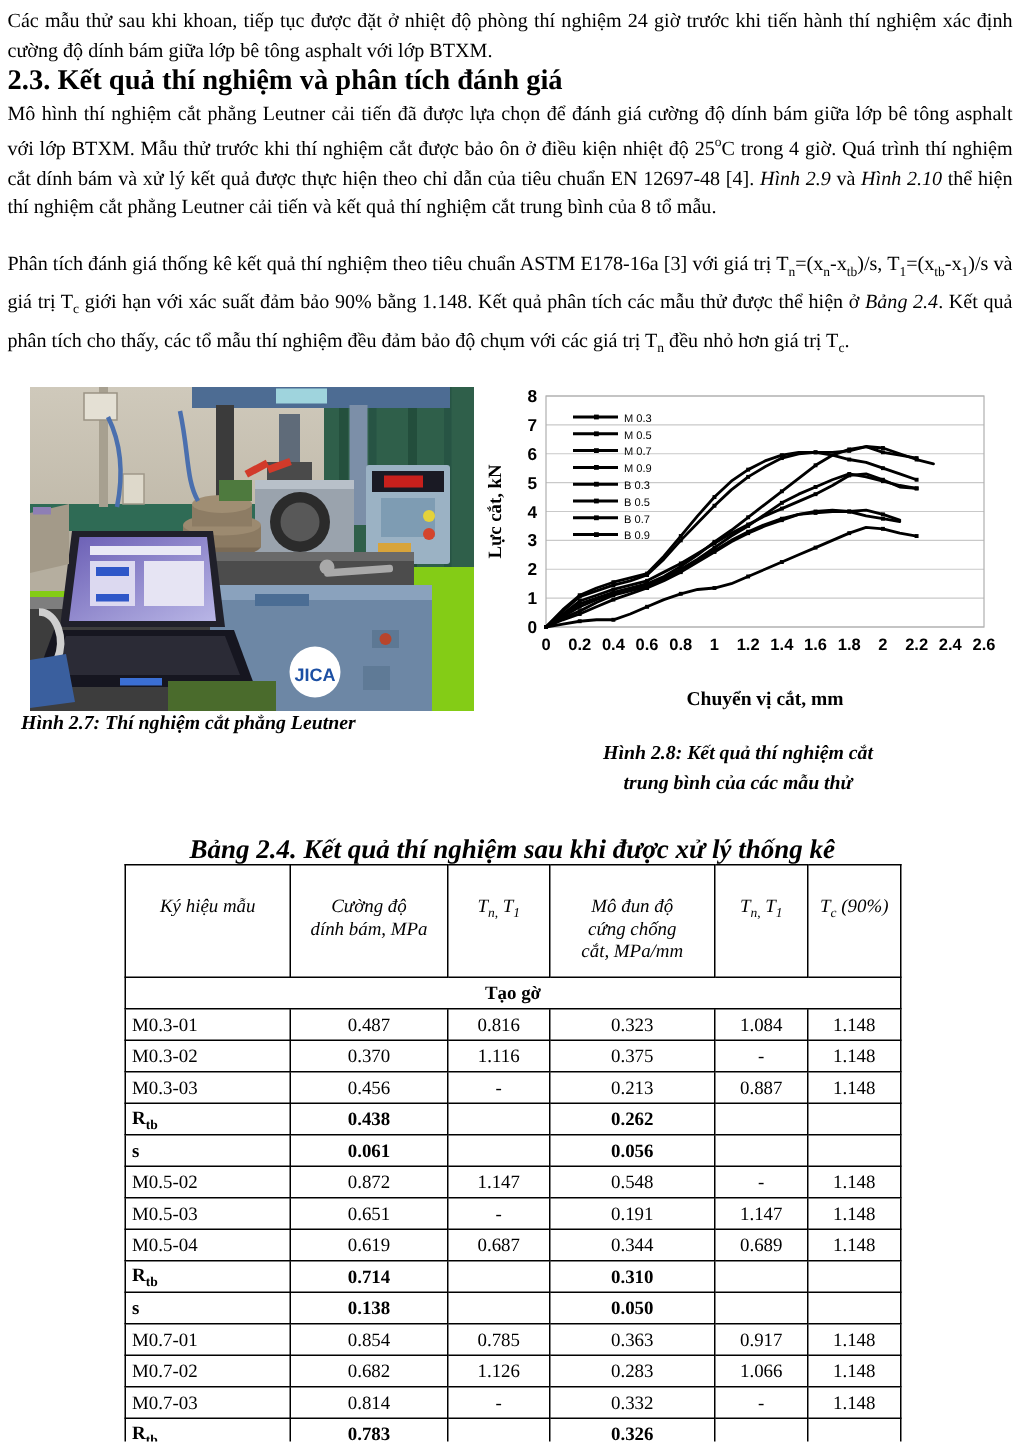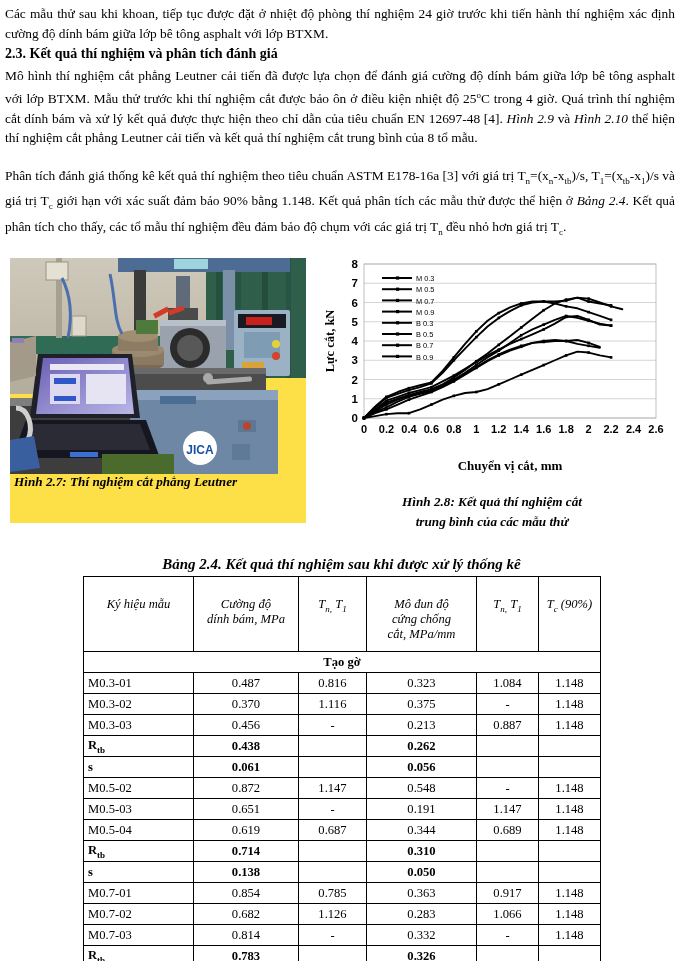--- a/index.html
+++ b/index.html
@@ -20,33 +20,33 @@
     line-height:19.6px;
     text-align:justify;
     text-justify:inter-word;
   }
   .para.p1 { left:5px; top:4px; width:670px; }
   .para.p2 { left:5px; top:66px; width:670px; }
   .para.p3 { left:5px; top:166px; width:670px; }
   .heading {
     position:absolute;
     left:5px; top:44px; width:670px;
-    font-size:14px; font-weight:bold;
+    font-size:19px; font-weight:bold;
     line-height:19.6px;
   }
   .it { font-style:italic; }
   sub { font-size:9px; }
   sup { font-size:9px; }
 
   
   .fig-photo {
-    position:absolute; left:10px; top:258px;
-    width:296px; height:265px;
+    position:absolute; left:20px; top:258px;
+    width:296px; height:216px;
     overflow:hidden;
-    background:#fde047;
+    background:#84cc16;
   }
   .fig-photo svg { display:block; }
 
   .chart-wrap {
     position:absolute; left:322px; top:258px;
     width:350px; height:220px;
   }
   .chart-wrap svg { display:block; }
 
   .cap {
@@ -54,21 +54,21 @@
     font-size:13.2px; font-weight:bold; font-style:italic;
     line-height:20px;
   }
   .cap.c1 { left:14px; top:472px; width:290px; text-align:left; }
   .cap.c2 { left:322px; top:492px; width:340px; text-align:center; }
 
   
   .tbl-cap {
     position:absolute; left:83px; top:556px; width:517px;
     text-align:center;
-    font-size:15px; font-weight:bold; font-style:italic;
+    font-size:18px; font-weight:bold; font-style:italic;
   }
   table.data {
     position:absolute; left:83px; top:576px;
     width:517px;
     border-collapse:collapse;
     font-size:12.6px;
     table-layout:fixed;
   }
   table.data th, table.data td {
     border:1px solid #000;

